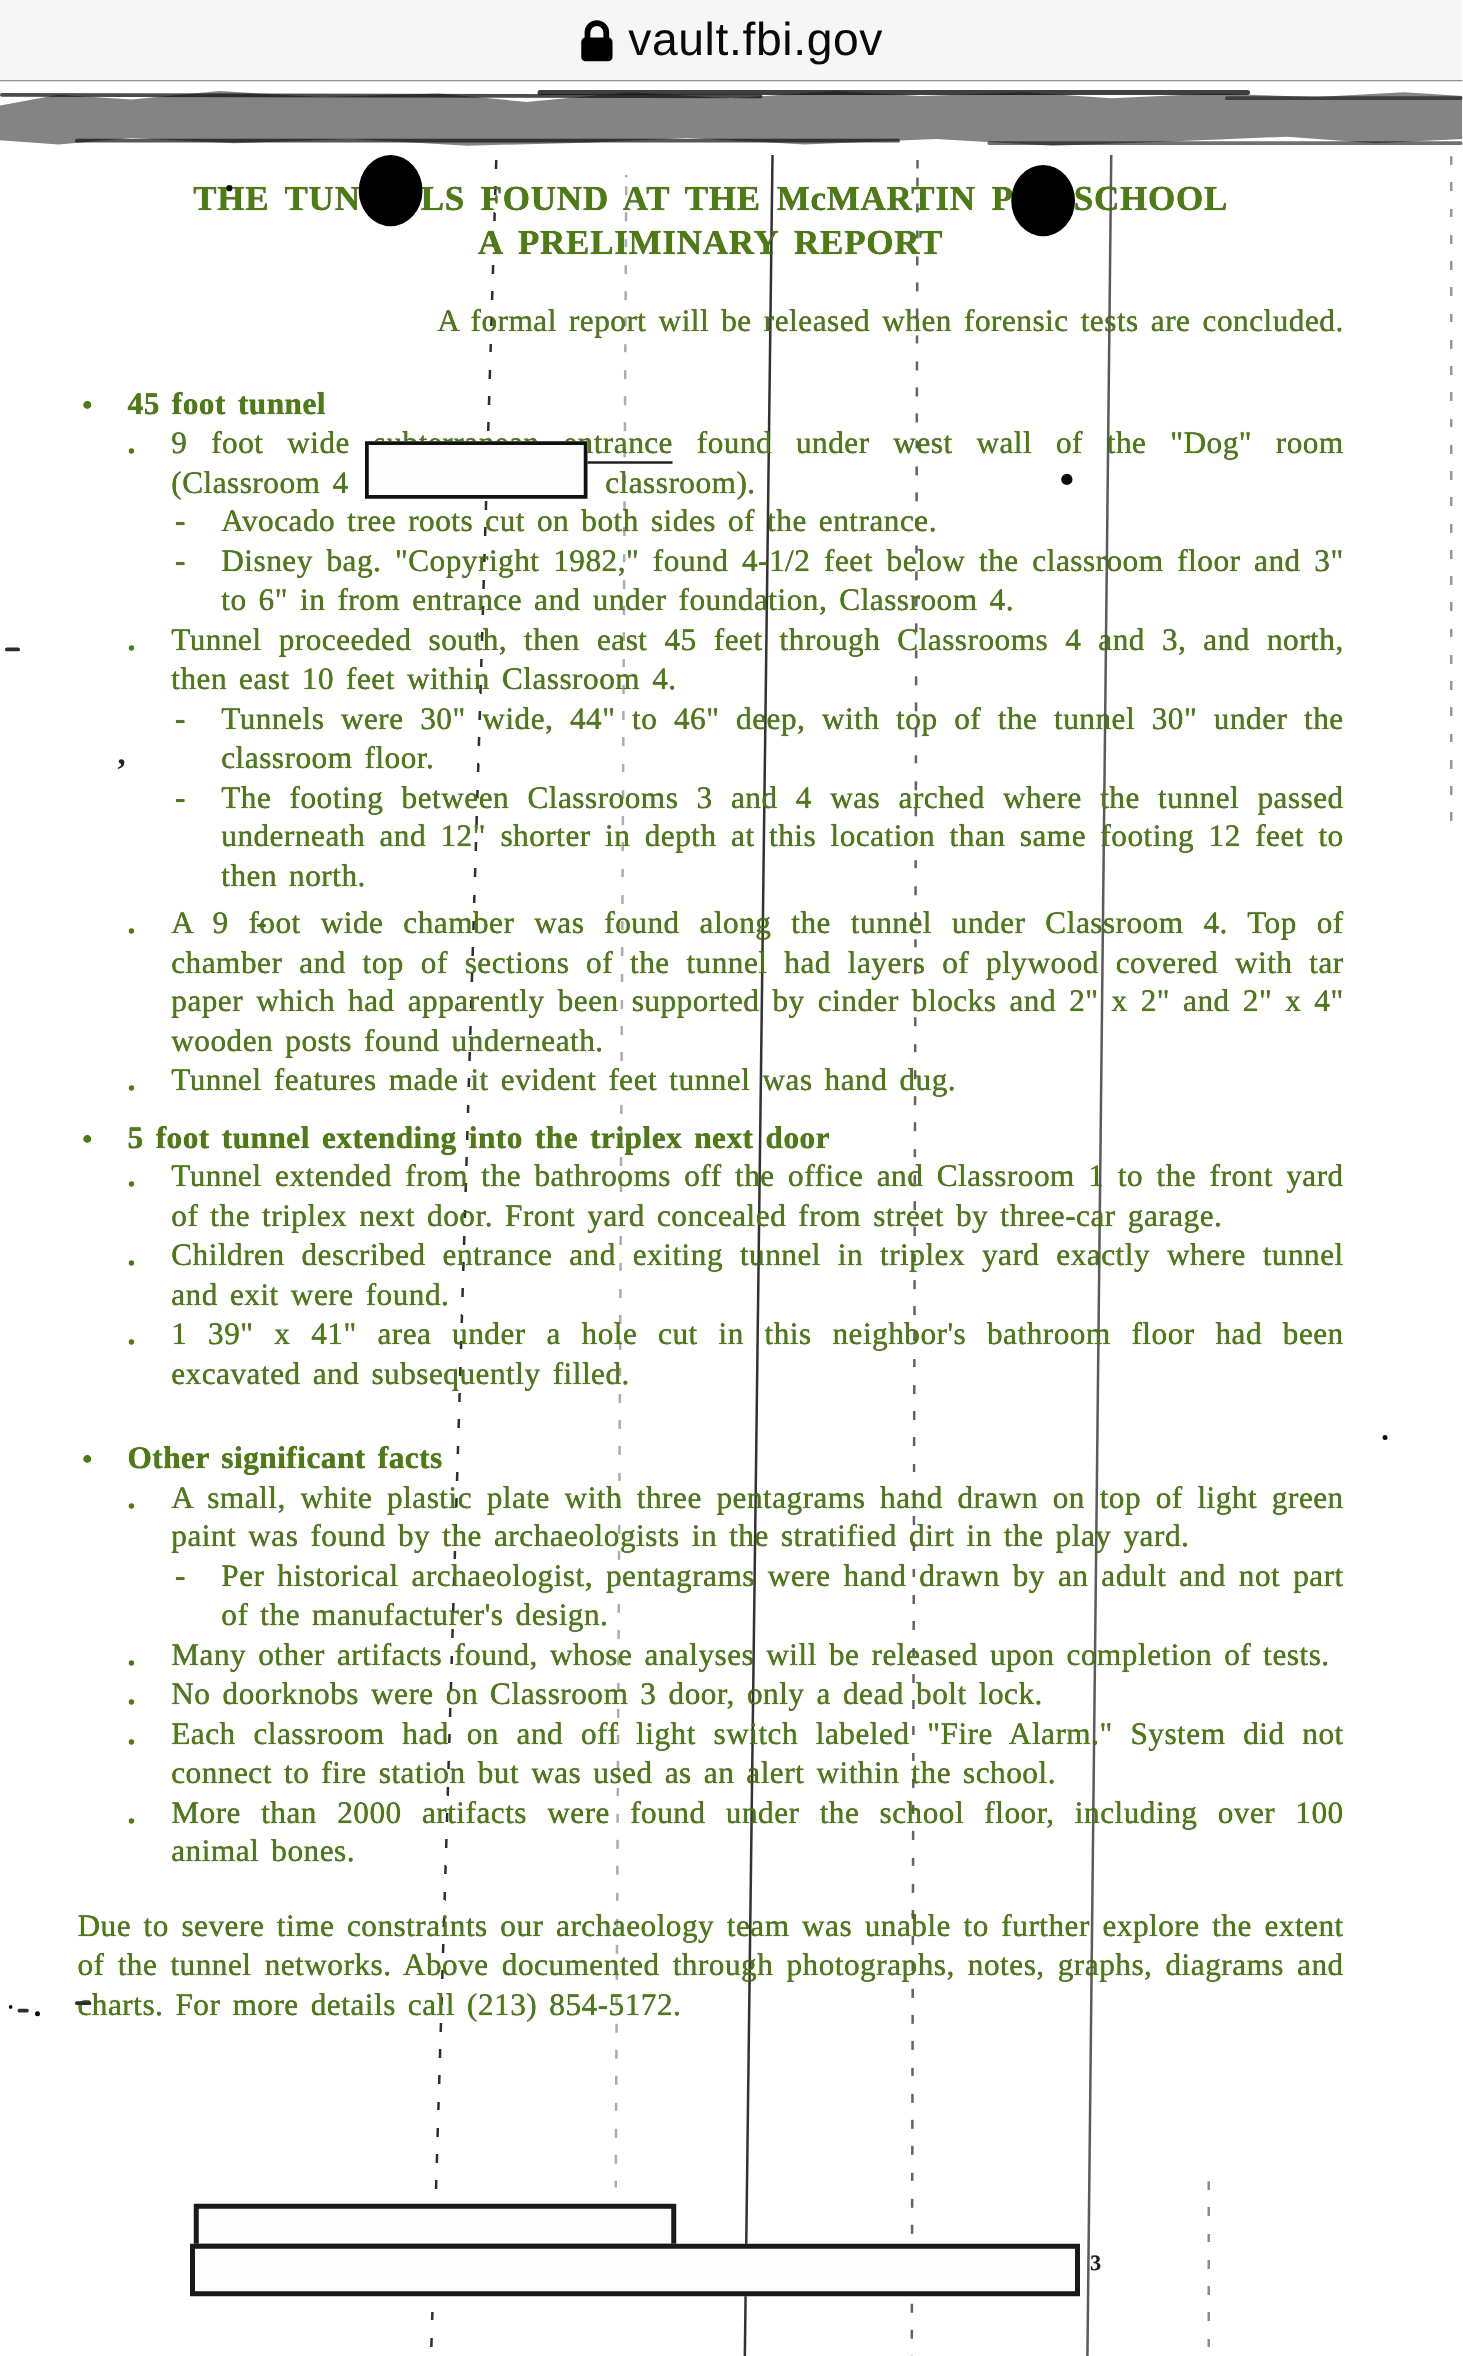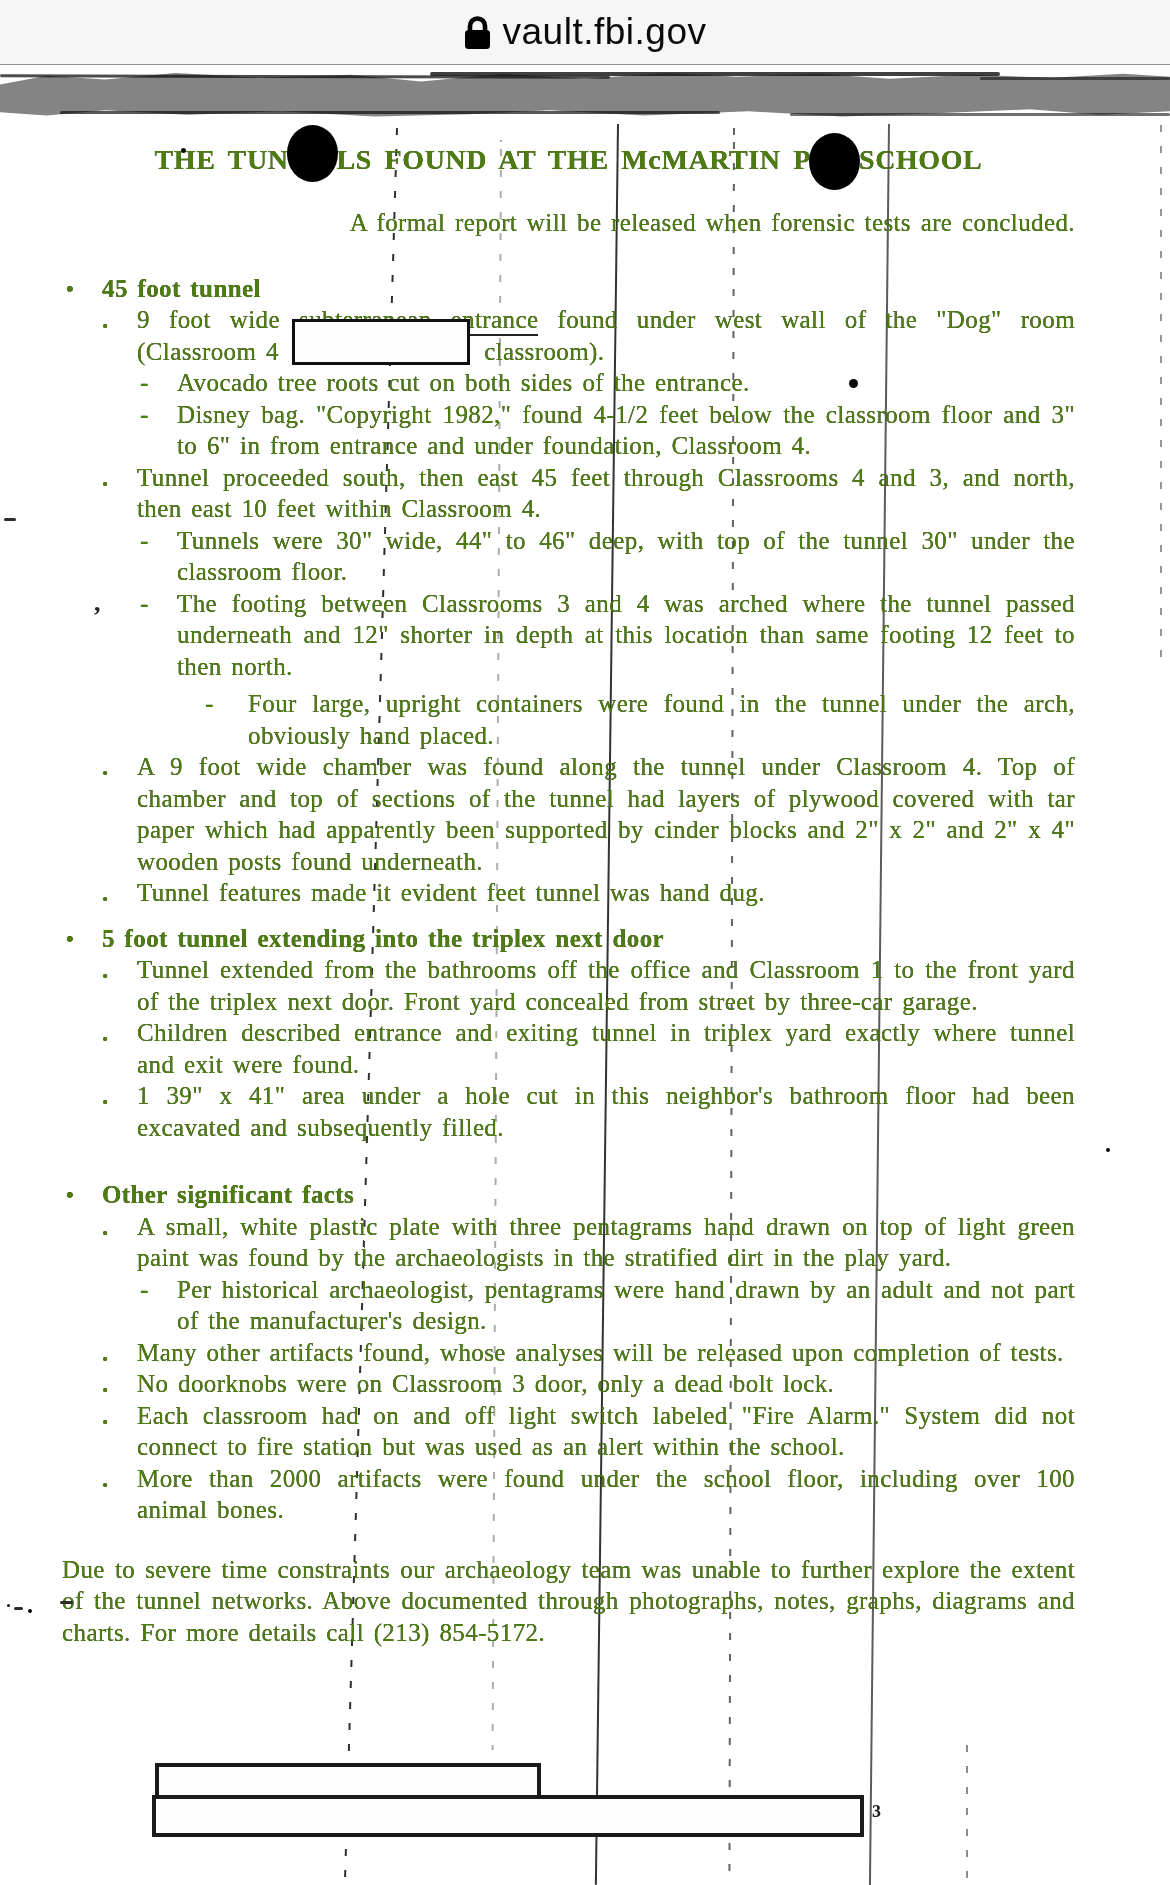--- a/index.html
+++ b/index.html
@@ -89,20 +89,21 @@
 <div class="crease solid" style="left:617px;top:124px;height:1761px;transform:rotate(.72deg);"></div>
 <div class="crease dash" style="left:733px;top:128px;height:1757px;opacity:.75;transform:rotate(.15deg);background-position:0 14px;"></div>
 <div class="crease solid" style="left:888px;top:124px;height:1761px;opacity:.8;transform:rotate(.62deg);"></div>
 <div class="crease dash" style="left:1160px;top:125px;height:535px;opacity:.5;"></div>
 <div class="crease dash" style="left:966px;top:1745px;height:140px;opacity:.55;"></div>
 
 <div class="doc">
 
   <div class="doc-title">
     <span>THE TUN</span><span class="blob-slot"><span class="blob"></span></span><span>LS FOUND AT THE McMARTIN P</span><span class="blob-slot lo"><span class="blob"></span></span><span>SCHOOL</span><br>
+    <span>A PRELIMINARY REPORT</span>
   </div>
 
   <p class="intro">A formal report will be released when forensic tests are concluded.</p>
 
   <div class="sec-head">
     <span class="blt">•</span>
     <span>45 foot tunnel</span>
   </div>
 
   <div class="item lv2">
@@ -117,21 +118,21 @@
   <div class="item lv2">
     <span class="blt">.</span><span>Tunnel proceeded south, then east 45 feet through Classrooms 4 and 3, and north, then east 10 feet within Classroom 4.</span>
   </div>
   <div class="item lv3">
     <span class="blt">-</span><span>Tunnels were 30" wide, 44" to 46" deep, with top of the tunnel 30" under the classroom floor.</span>
   </div>
   <div class="item lv3">
     <span class="blt">-</span><span>The footing between Classrooms 3 and 4 was arched where the tunnel passed underneath and 12" shorter in depth at this location than same footing 12 feet to then north.</span>
   </div>
   <div class="item lv4">
-    <span class="blt">-</span><span>Four large, upright containers were found in the tunnel under the arch, obviously hand placed.</span>
+    <span class="blt">-</span>
   </div>
   <div class="item lv2">
     <span class="blt">.</span><span>A 9 foot wide chamber was found along the tunnel under Classroom 4.  Top of chamber and top of sections of the tunnel had layers of plywood covered with tar paper which had apparently been supported by cinder blocks and 2" x 2" and 2" x 4" wooden posts found underneath.</span>
   </div>
   <div class="item lv2">
     <span class="blt">.</span><span>Tunnel features made it evident feet tunnel was hand dug.</span>
   </div>
 
   <div class="sec-head g2">
     <span class="blt">•</span>

